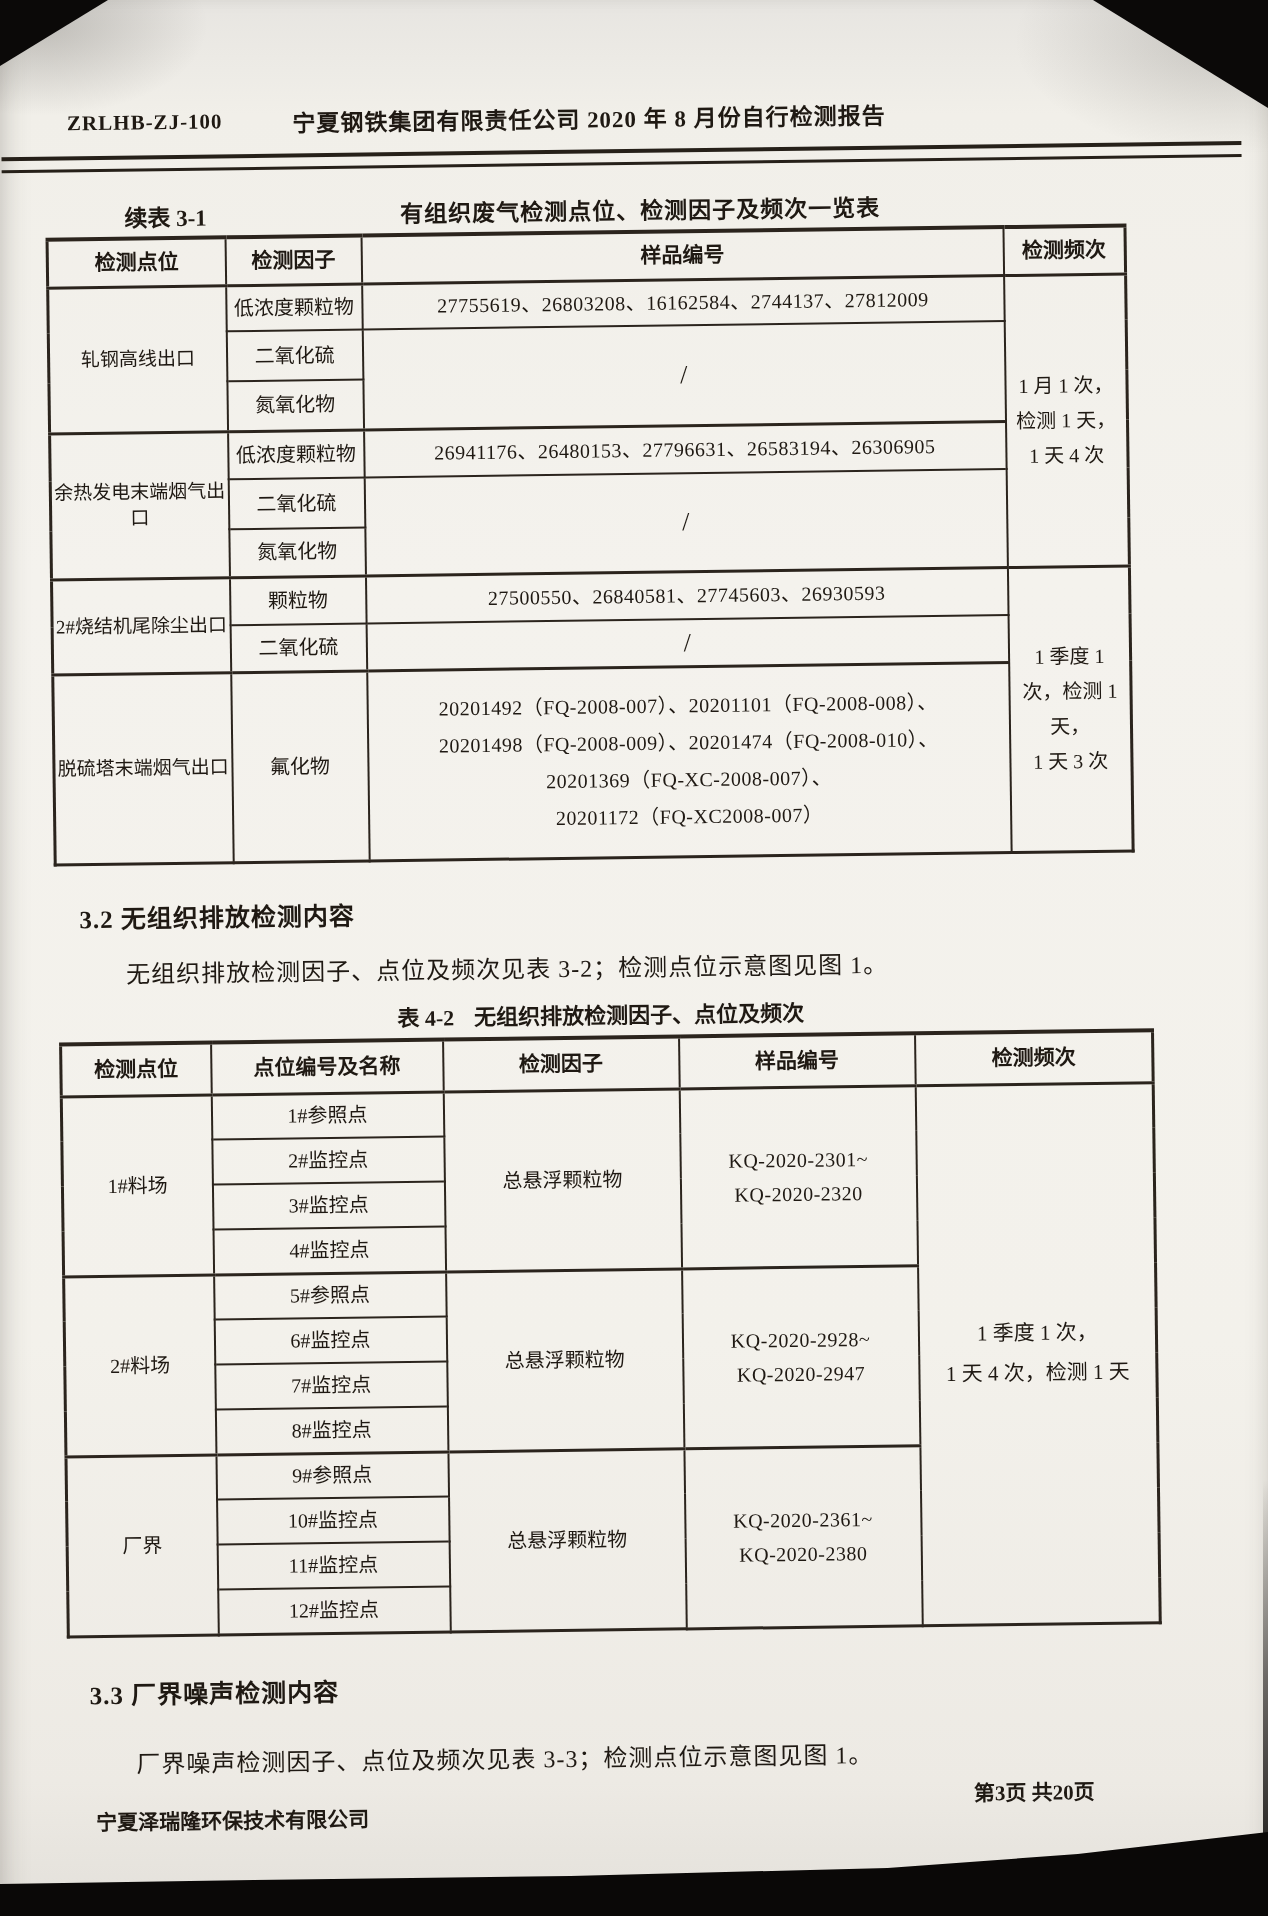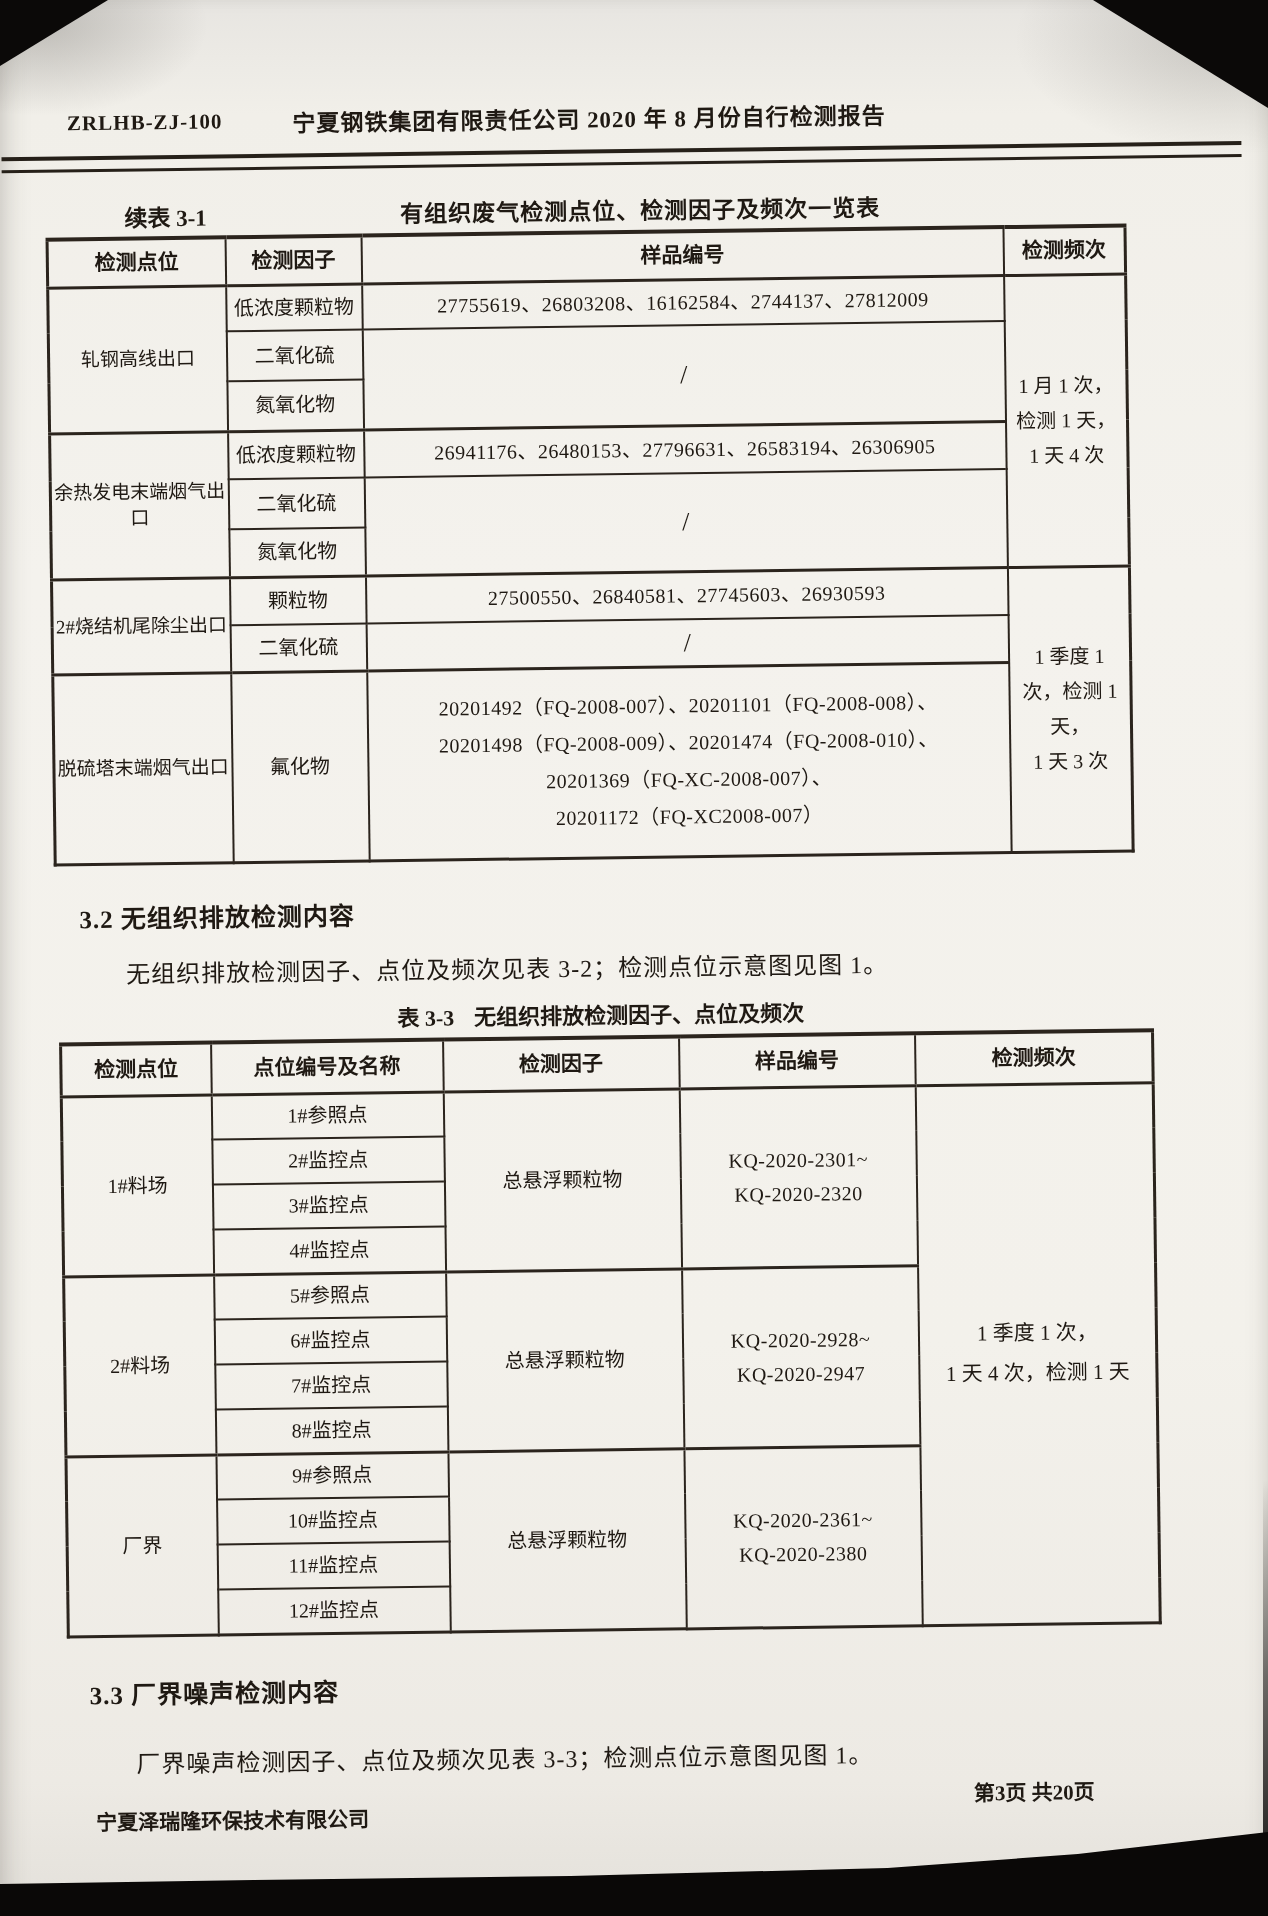--- a/index.html
+++ b/index.html
@@ -143,21 +143,21 @@
 20201172（FQ-XC2008-007）</td>
           </tr>
         </tbody>
       </table>
     </div>
 
     <div class="abs sec-h sec-32">3.2 无组织排放检测内容</div>
     <div class="abs para para-32">无组织排放检测因子、点位及频次见表 3-2；检测点位示意图见图 1。</div>
 
     <div class="abs t2-cap">
-      <span class="cap-label">表 3-3</span><span>无组织排放检测因子、点位及频次</span>
+      <span class="cap-label">表 4-2</span><span>无组织排放检测因子、点位及频次</span>
     </div>
 
     <div class="abs t2-wrap">
       <table class="t2">
         <colgroup>
             <col style="width:150px">
             <col style="width:232px">
             <col style="width:236px">
             <col style="width:236px">
             <col style="width:238px">

